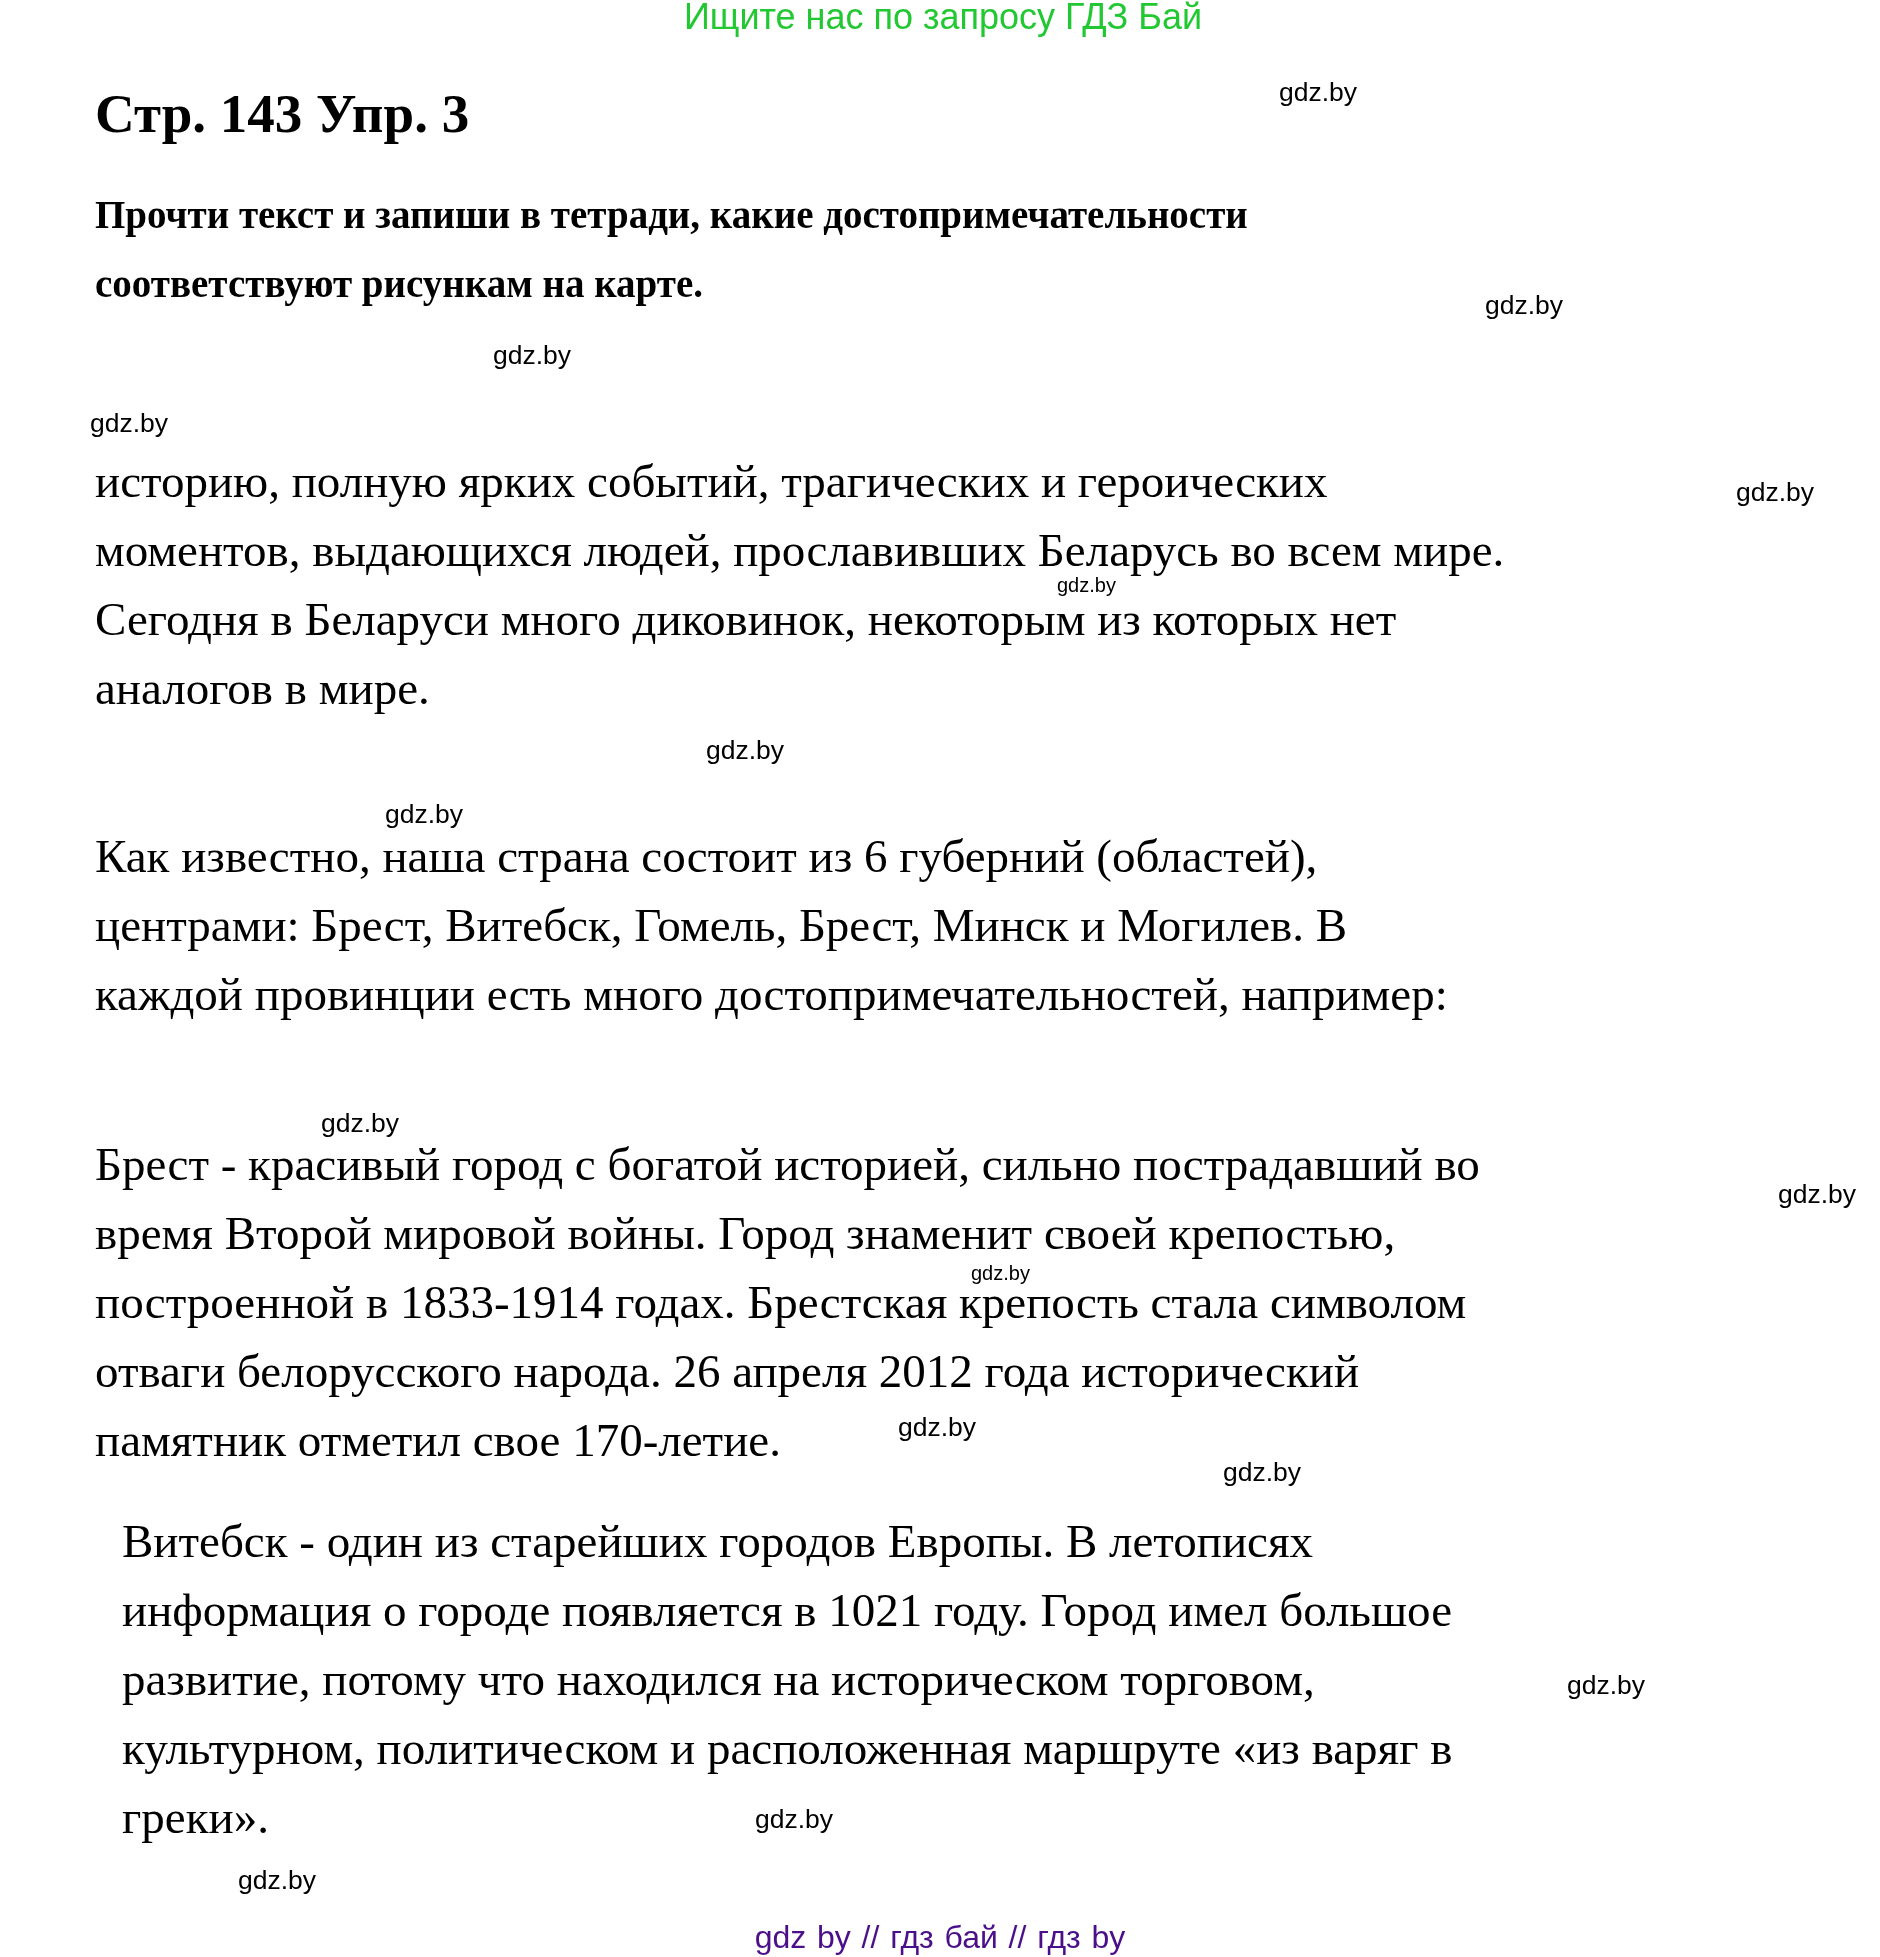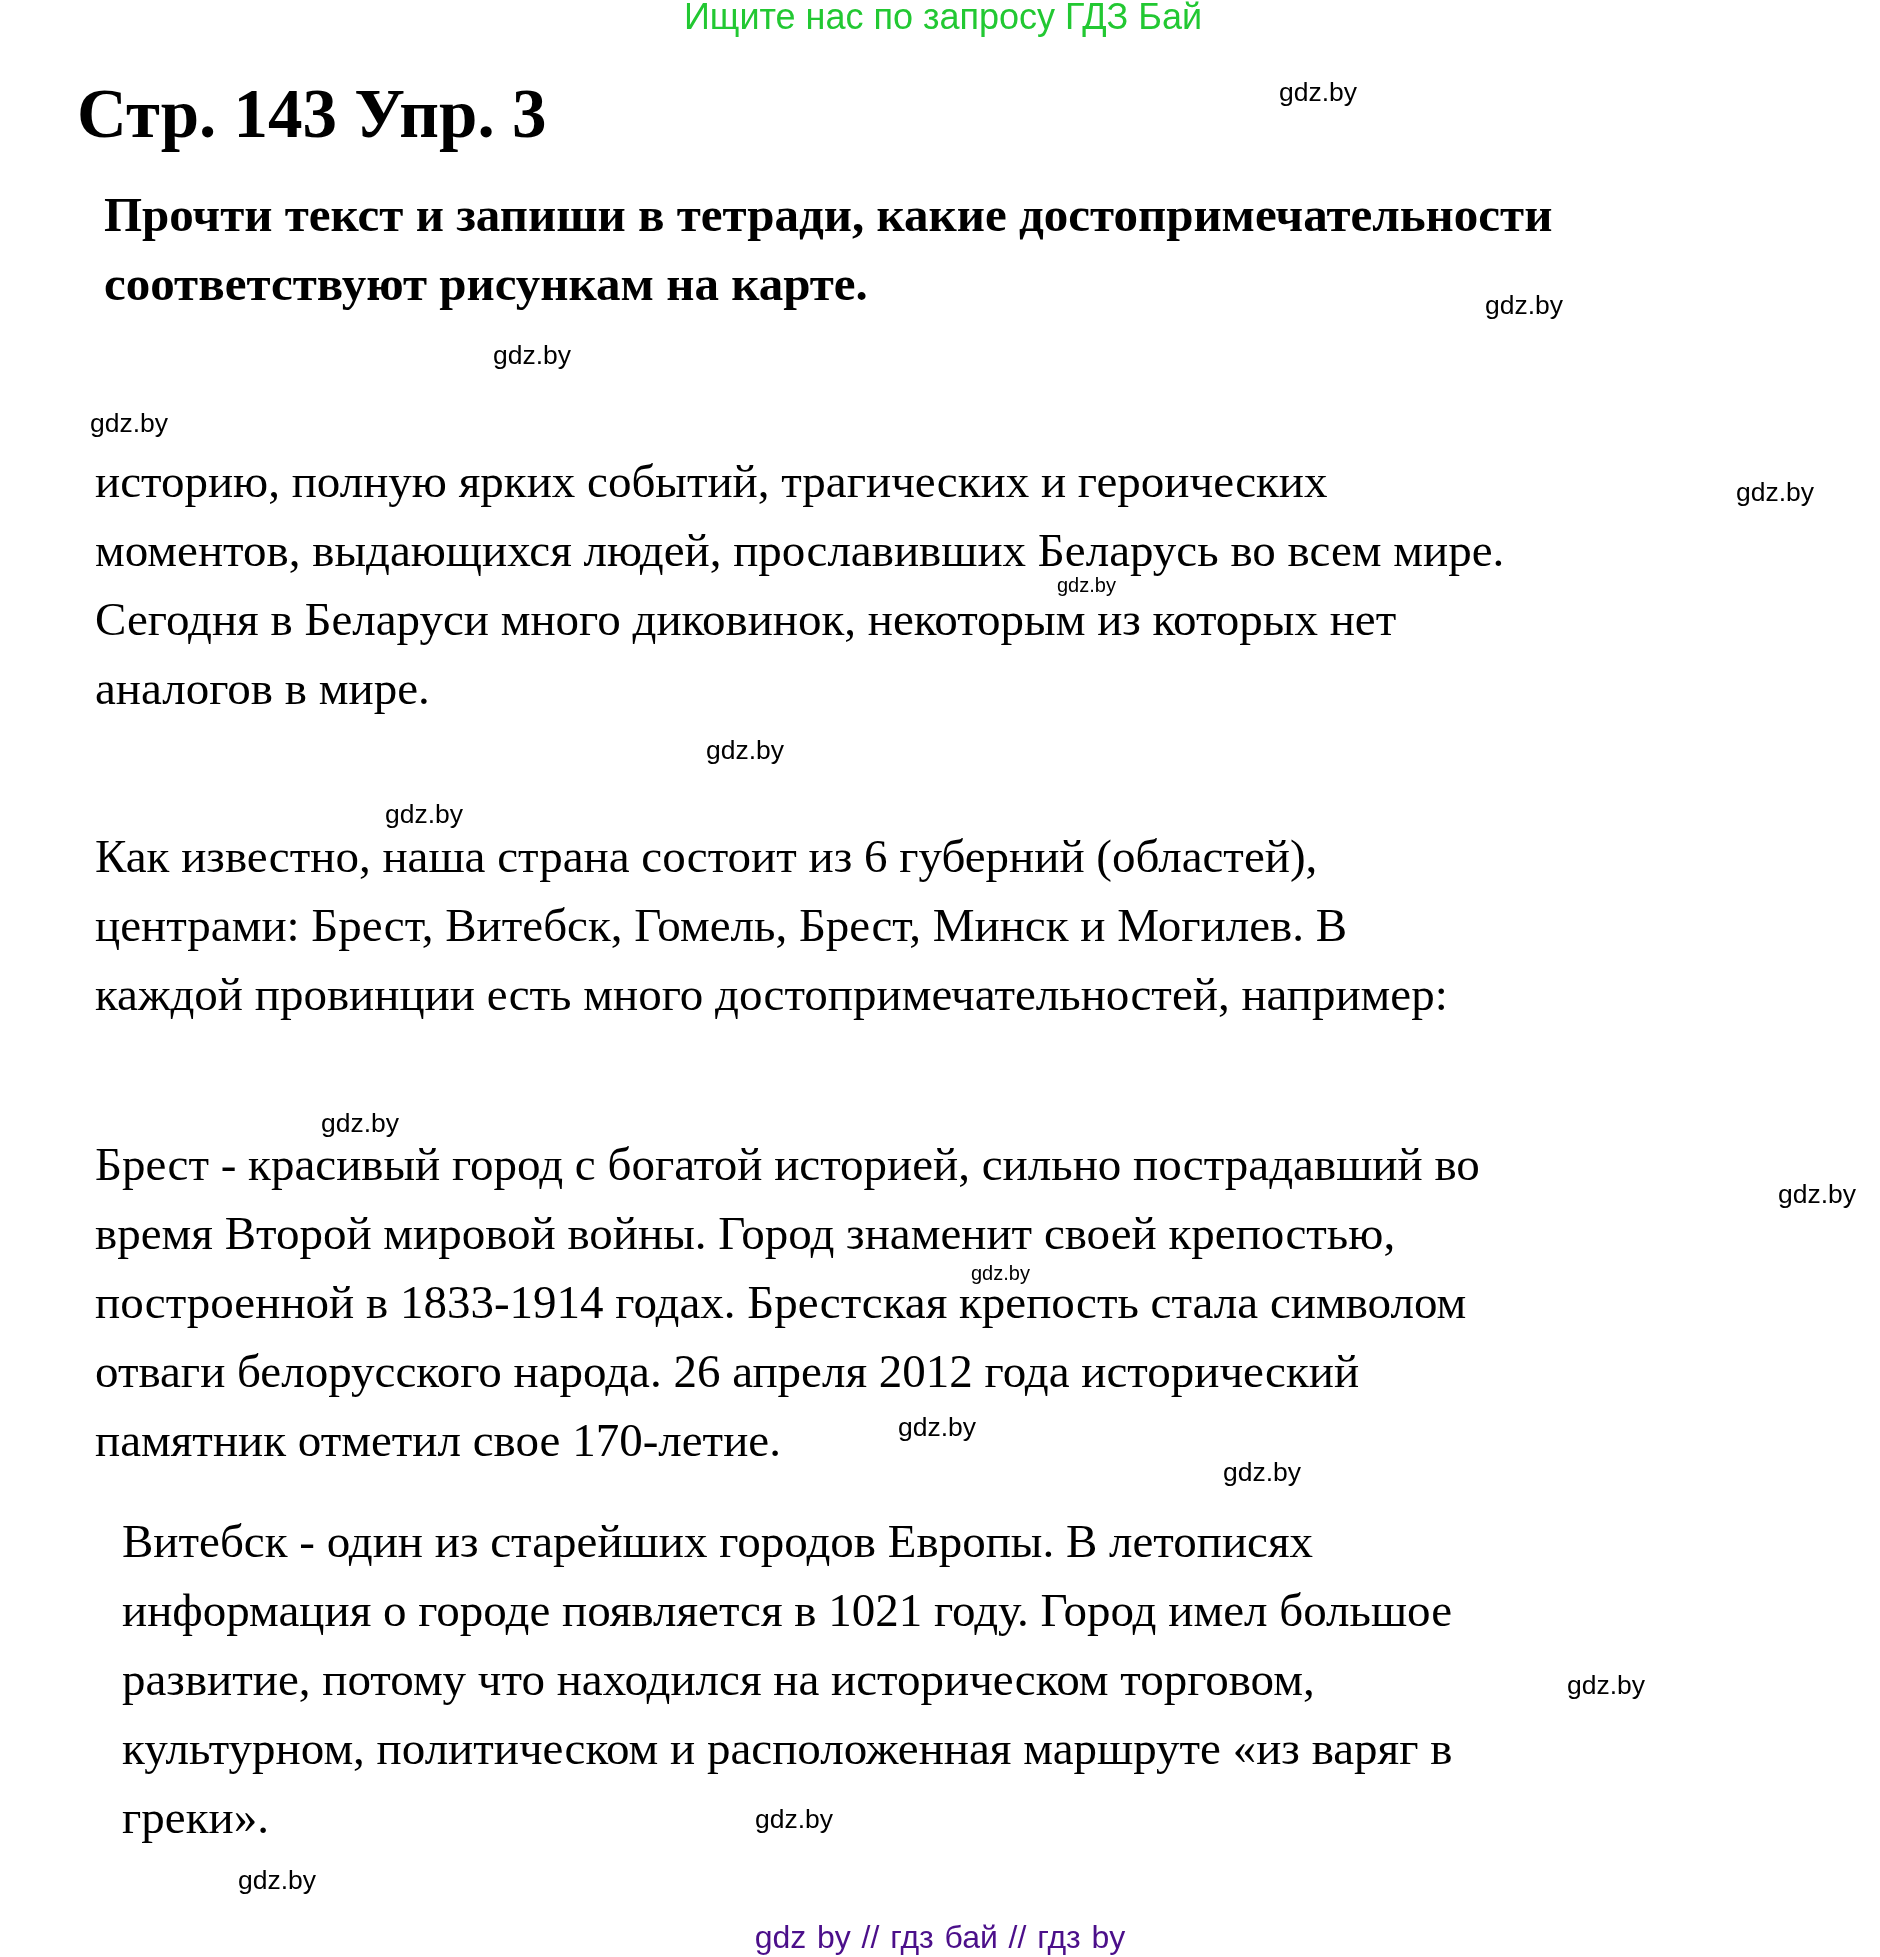--- a/index.html
+++ b/index.html
@@ -3,26 +3,26 @@
 <meta charset="utf-8">
 <style>
   html, body { margin: 0; padding: 0; background: #ffffff; }
   body { width: 1880px; height: 1957px; position: relative; overflow: hidden; }
   .abs { position: absolute; white-space: nowrap; }
   .header-banner {
     position: absolute; left: 3px; width: 1880px; top: 0; text-align: center;
     font-family: "Liberation Sans", sans-serif; font-size: 36px; line-height: 34px;
   }
   .title {
-    left: 77px; top: 83px;
-    font-family: "Liberation Serif", serif; font-weight: bold; font-size: 69px; line-height: 62px; color: #000;
+    left: 95px; top: 83px;
+    font-family: "Liberation Serif", serif; font-weight: bold; font-size: 55px; line-height: 62px; color: #000;
   }
   .instruction {
     position: absolute; left: 95px; top: 180px; width: 1703px;
-    font-family: "Liberation Serif", serif; font-weight: bold; font-size: 49px; line-height: 69px; color: #000; margin-left: 9px;
+    font-family: "Liberation Serif", serif; font-weight: bold; font-size: 39px; line-height: 69px; color: #000;
   }
   .instruction div { white-space: nowrap; }
   .para {
     position: absolute; left: 95px; width: 1751px;
     font-family: "Liberation Serif", serif; font-size: 47px; line-height: 69px; color: #000;
   }
   .para div { white-space: nowrap; }
   .wm {
     position: absolute; font-family: "Liberation Sans", sans-serif; font-size: 26.5px; line-height: 28px; color: #000; white-space: nowrap;
   }

